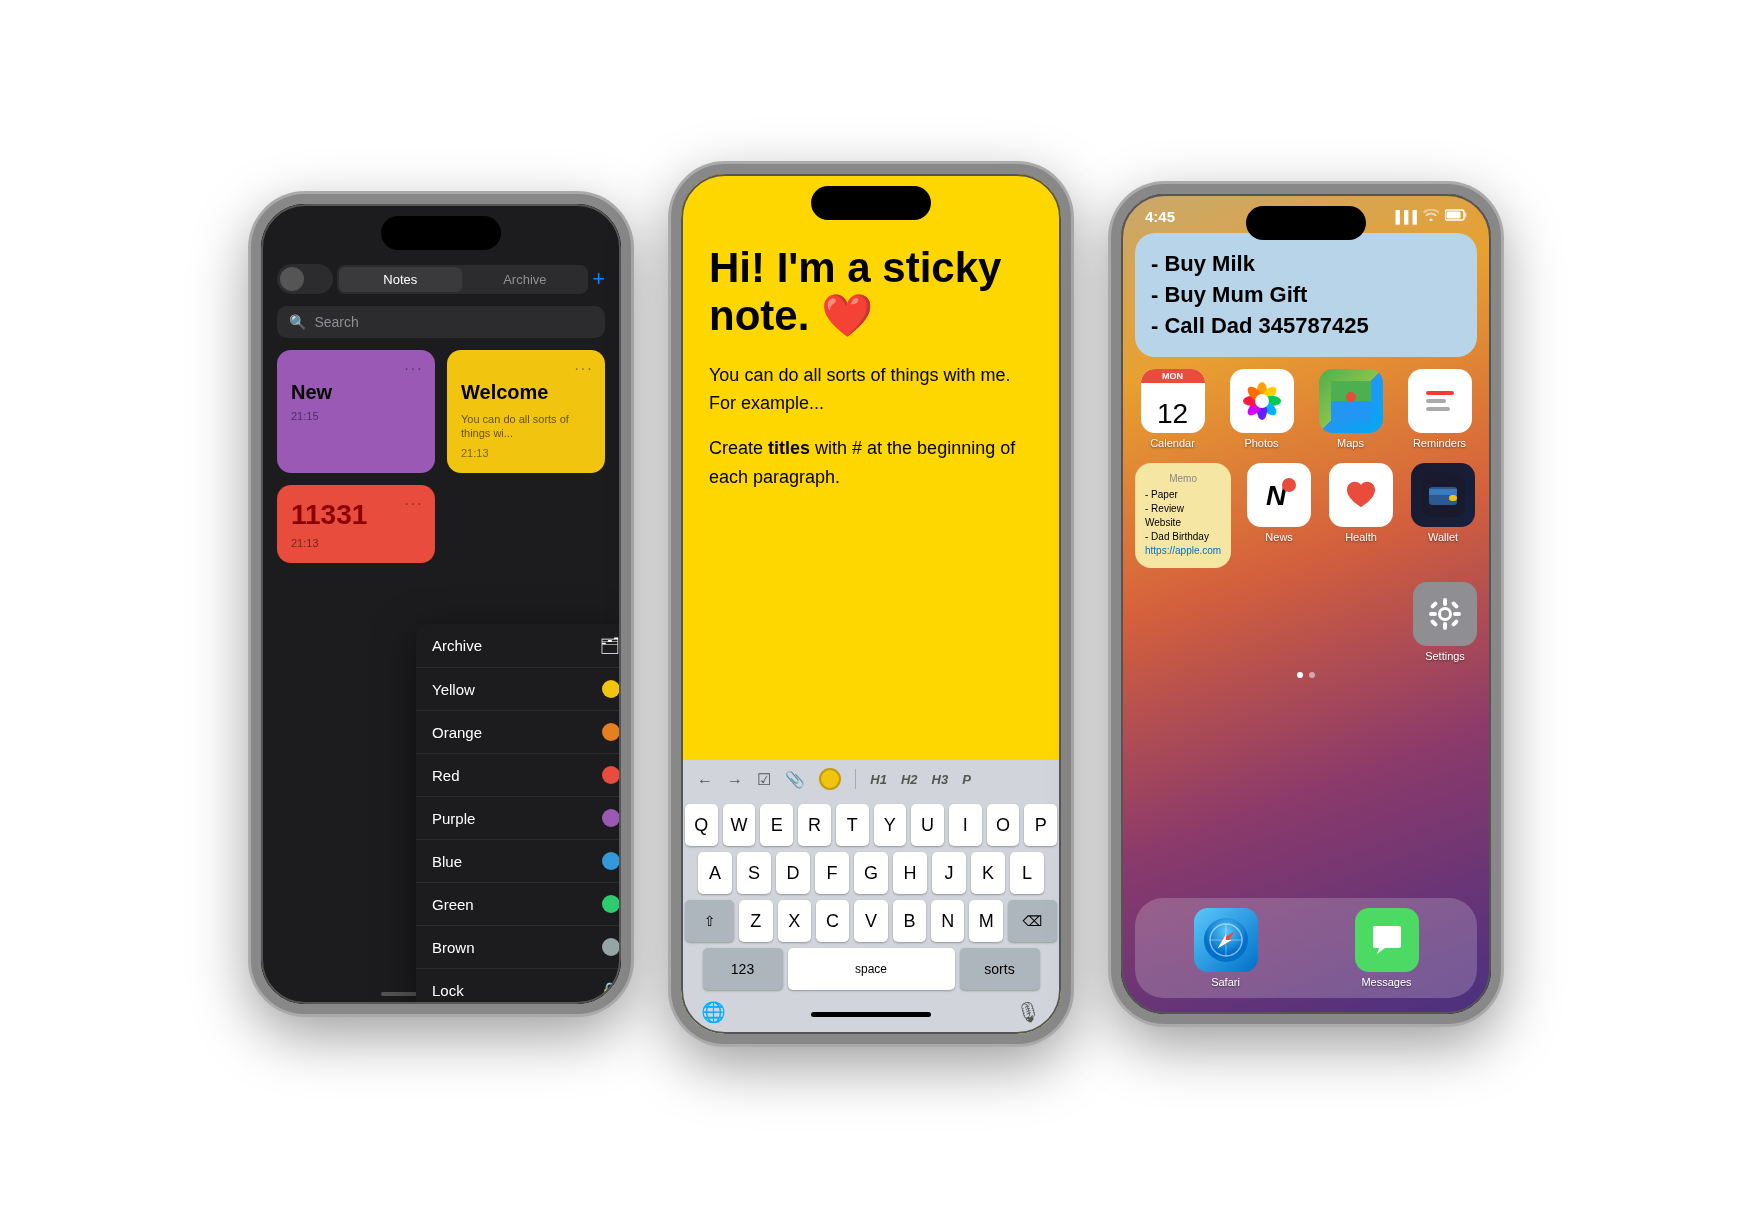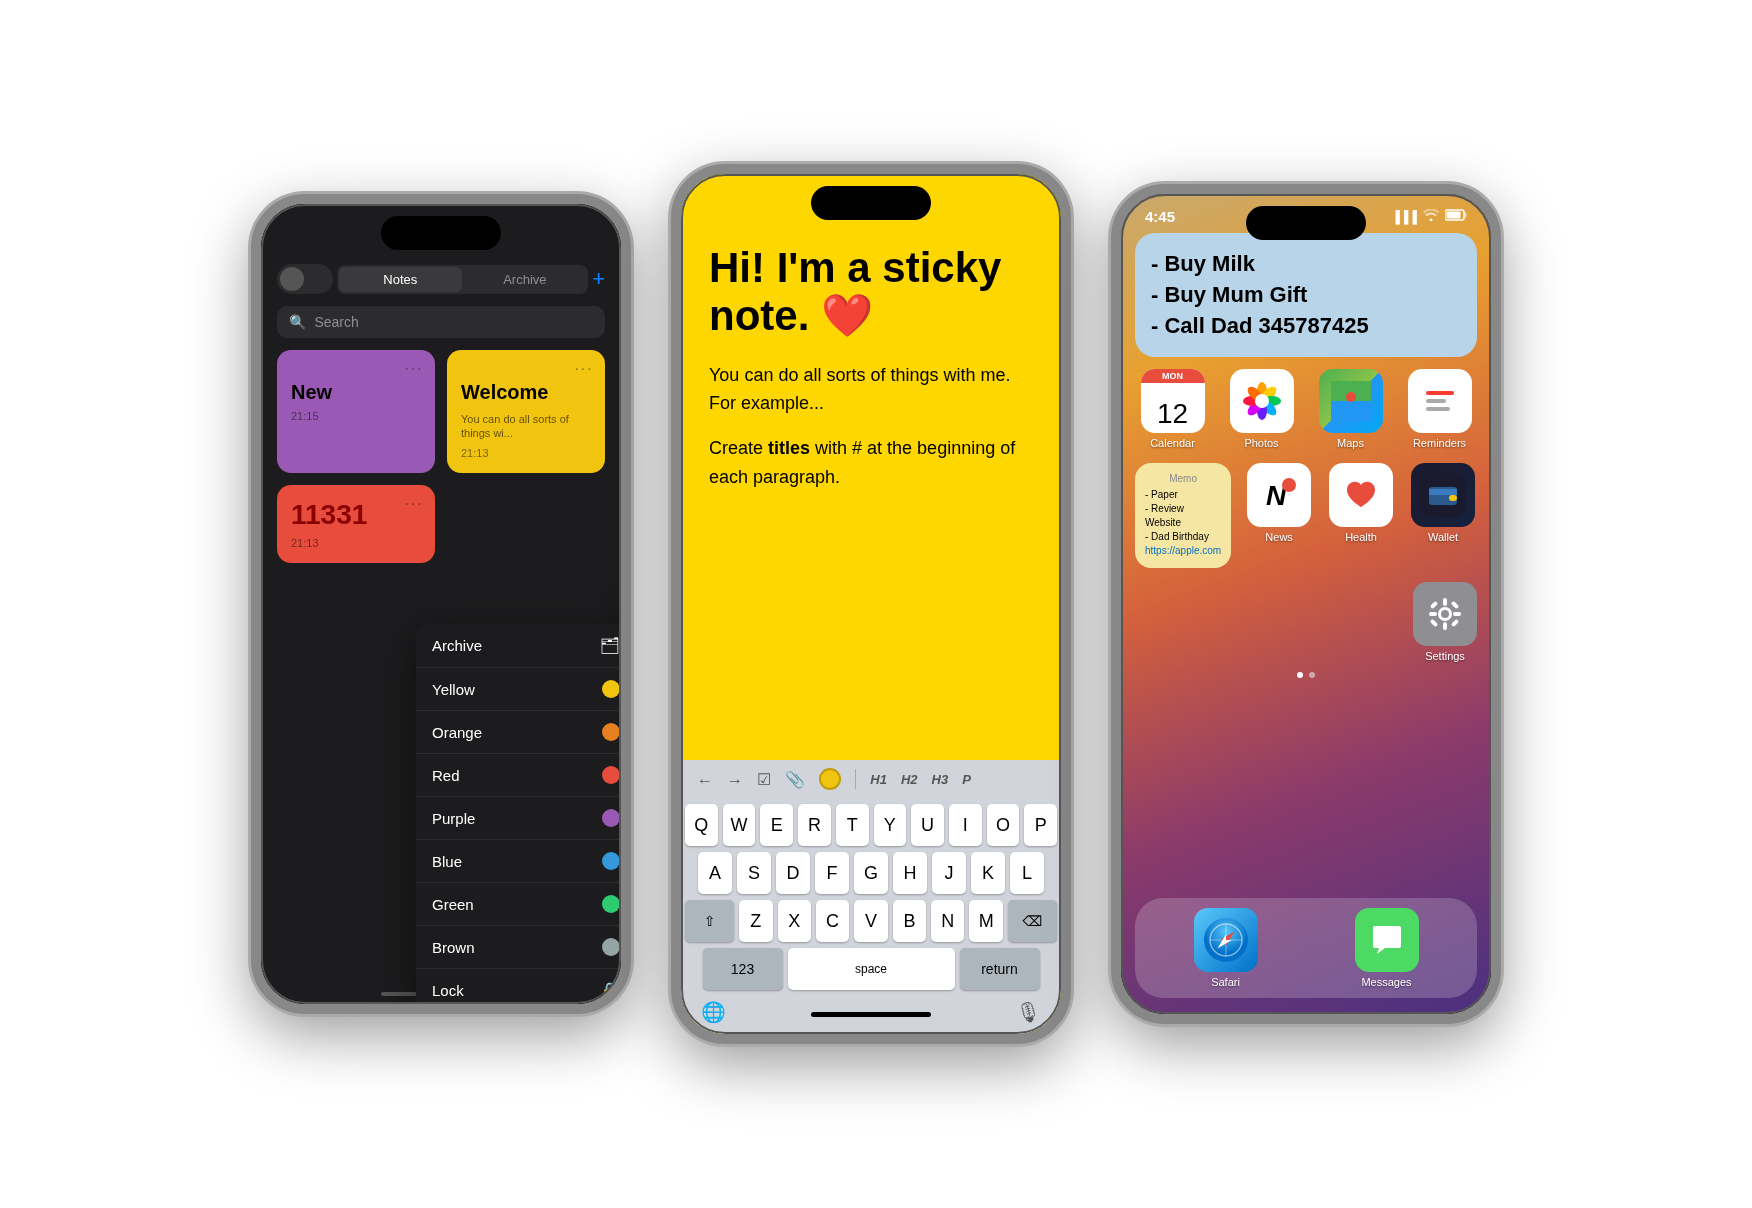--- a/index.html
+++ b/index.html
@@ -678,21 +678,21 @@
         <div class="kb-key">C</div>
         <div class="kb-key">V</div>
         <div class="kb-key">B</div>
         <div class="kb-key">N</div>
         <div class="kb-key">M</div>
         <div class="kb-key dark wide">⌫</div>
       </div>
       <div class="kb-row">
         <div class="kb-key dark medium">123</div>
         <div class="kb-key space">space</div>
-        <div class="kb-key dark medium">return</div>
+        <div class="kb-key dark medium">sorts</div>
       </div>
       <div class="kb-bottom">
         <span class="kb-bottom-icon">🌐</span>
         <div class="kb-home-bar"></div>
         <span class="kb-bottom-icon">🎙</span>
       </div>
     </div>
   </div>
 </div>
 

